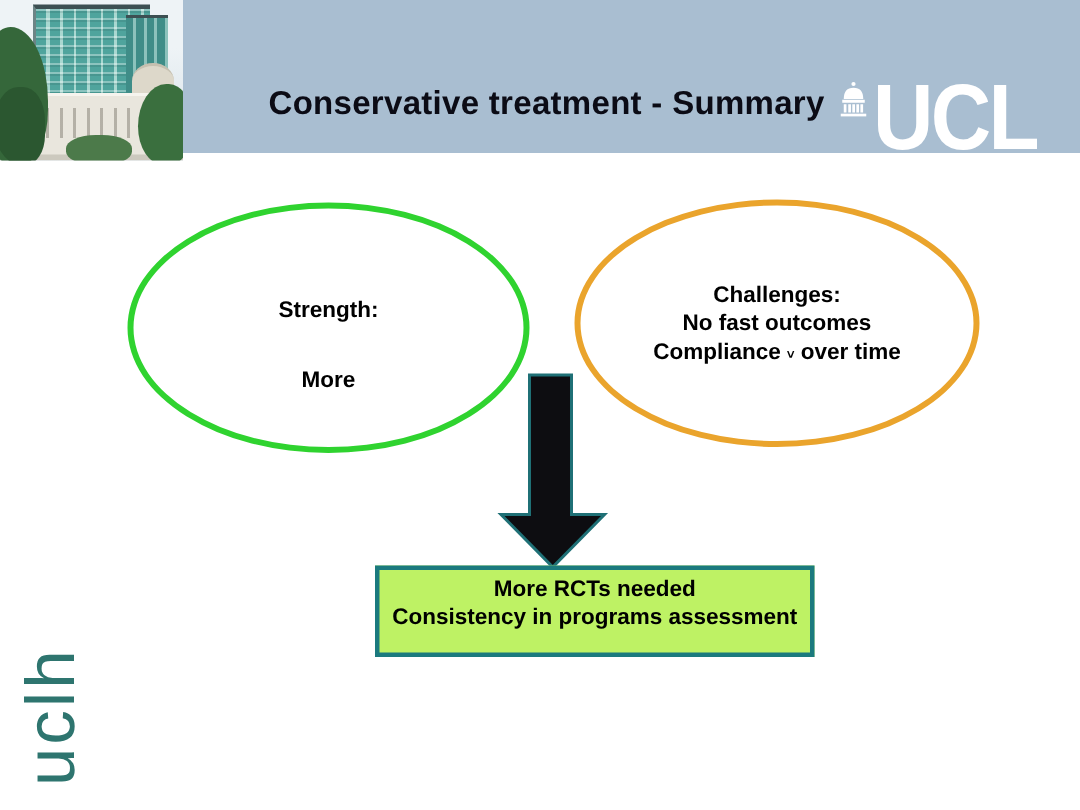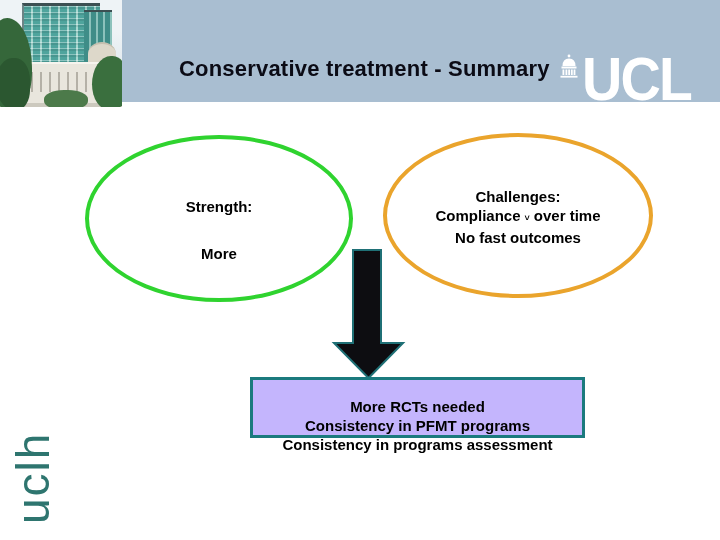--- a/index.html
+++ b/index.html
@@ -55,23 +55,23 @@
                      align-items:center; text-align:center; font-size:15px; font-weight:bold;
                      color:#000; line-height:19px; }
   .ellipse-green .ellipse-content { padding-top:58px; gap:28px; }
   .ellipse-orange .ellipse-content { padding-top:50px; }
   .small-mark { font-size:9px; margin:0 4px; vertical-align:0; }
 
   
   .arrow-svg { position:absolute; left:330px; top:246px; }
 
   
-  .conclusion { position:absolute; left:250px; top:377px; width:335px; height:61px;
-                border:3px solid #1b7a7e; background:#c4b5fd; text-align:center;
-                font-size:15px; font-weight:bold; color:#000; line-height:19px; padding-top:17px; }
+  .conclusion { position:absolute; left:250px; top:377px; width:293px; height:61px;
+                border:3px solid #1b7a7e; background:#bef264; text-align:center;
+                font-size:15px; font-weight:bold; color:#000; line-height:19px; padding-top:3px; }
 
   
   .uclh-wrap { position:absolute; left:10px; top:410px; width:48px; height:114px; }
   .uclh-wrap span { position:absolute; left:0; top:114px; display:inline-block;
                     transform:rotate(-90deg); transform-origin:0 0;
                     font-size:46px; line-height:1; letter-spacing:2px; color:#2e756f;
                     white-space:nowrap; }
 </style>
 </head>
 <body>
@@ -112,33 +112,32 @@
     <div class="ellipse-content">
       <div>Strength:</div>
       <div>More</div>
     </div>
   </div>
 
   <div class="ellipse ellipse-orange">
     <div class="ellipse-content">
       <div>Challenges:</div>
       <div>
+        <div>No fast outcomes</div>
         <div><span>Compliance</span><span class="small-mark">˅</span><span>over time</span></div>
-        <div>No fast outcomes</div>
       </div>
     </div>
   </div>
 
   <svg class="arrow-svg" width="80" height="136" viewBox="0 0 80 136">
     <polygon points="23,4 51,4 51,97 73,97 38.5,132 4,97 23,97" fill="#0d0d11" stroke="#1f7076" stroke-width="2" stroke-linejoin="miter"></polygon>
   </svg>
 
   <div class="conclusion">
     <div>More RCTs needed</div>
-    <div>Consistency in PFMT programs</div>
     <div>Consistency in programs assessment</div>
   </div>
 
   <div class="uclh-wrap">
     <span>uclh</span>
   </div>
 
 </div>
 
 </body></html>

